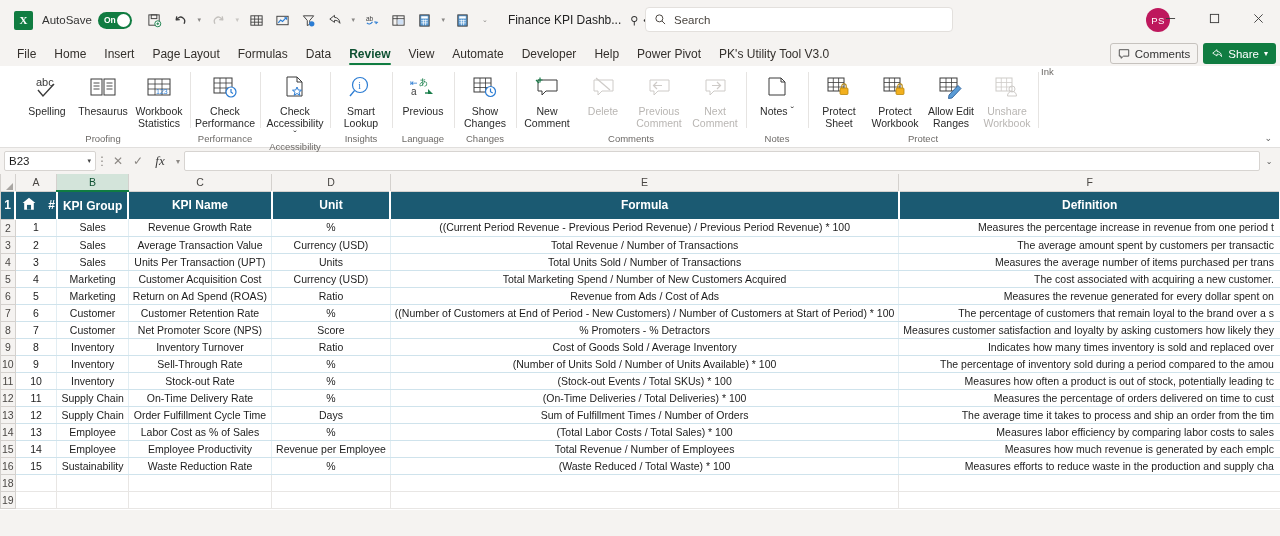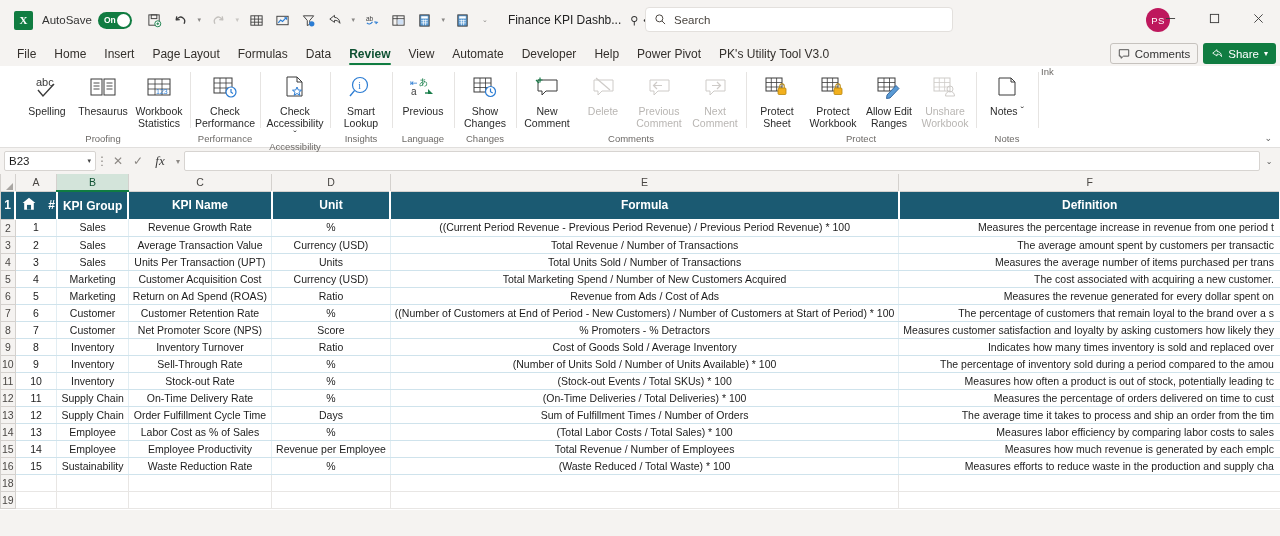--- a/index.html
+++ b/index.html
@@ -481,20 +481,35 @@
         </div>
       </div>
       <div class="glabel">Comments</div>
     </div>
 
     <div class="group">
       <div class="gitems">
         <div class="cmd">
           <div class="ico">
             <svg width="30" height="26" viewBox="0 0 30 26">
+                <path d="M7 3h12l4 4v13H7z" fill="none" stroke="#3b3b3b" stroke-width="1" stroke-linejoin="round"></path>
+                <path d="M19 3v4h4" fill="none" stroke="#3b3b3b" stroke-width="1"></path>
+              </svg>
+          </div>
+          <div class="lbl">Notes ˇ</div>
+        </div>
+      </div>
+      <div class="glabel">Notes</div>
+    </div>
+
+    <div class="group">
+      <div class="gitems">
+        <div class="cmd">
+          <div class="ico">
+            <svg width="30" height="26" viewBox="0 0 30 26">
                 <rect x="4" y="3" width="16" height="13" fill="none" stroke="#3b3b3b" stroke-width="1"></rect>
                 <path d="M4 7.5h16M4 12h16M9.3 3v13M14.6 3v13" stroke="#3b3b3b" stroke-width="0.8"></path>
                 <rect x="16" y="13" width="8" height="6.5" rx="1" fill="#f2b01e" stroke="#b8860b" stroke-width="0.8"></rect>
                 <path d="M17.8 13v-2a2.2 2.2 0 014.4 0v2" fill="none" stroke="#b8860b" stroke-width="1.1"></path>
               </svg>
           </div>
           <div class="lbl">Protect Sheet</div>
         </div>
         <div class="cmd">
           <div class="ico">
@@ -523,35 +538,20 @@
                 <rect x="4" y="3" width="16" height="13" fill="none" stroke="#cecbc8" stroke-width="1"></rect>
                 <path d="M4 7.5h16M4 12h16M9.3 3v13M14.6 3v13" stroke="#cecbc8" stroke-width="0.8"></path>
                 <circle cx="20" cy="14" r="3" fill="none" stroke="#cecbc8" stroke-width="1"></circle>
                 <path d="M15.5 21c0-3 2-4.6 4.5-4.6S24.5 18 24.5 21z" fill="none" stroke="#cecbc8" stroke-width="1"></path>
               </svg>
           </div>
           <div class="lbl">Unshare Workbook</div>
         </div>
       </div>
       <div class="glabel">Protect</div>
-    </div>
-
-    <div class="group">
-      <div class="gitems">
-        <div class="cmd">
-          <div class="ico">
-            <svg width="30" height="26" viewBox="0 0 30 26">
-                <path d="M7 3h12l4 4v13H7z" fill="none" stroke="#3b3b3b" stroke-width="1" stroke-linejoin="round"></path>
-                <path d="M19 3v4h4" fill="none" stroke="#3b3b3b" stroke-width="1"></path>
-              </svg>
-          </div>
-          <div class="lbl">Notes ˇ</div>
-        </div>
-      </div>
-      <div class="glabel">Notes</div>
     </div>
 
     <div class="group">
       <div class="glabel">Ink</div>
     </div>
 
     <div class="ribbon-collapse">⌄</div>
   </div>
 
   <div class="fbar">

